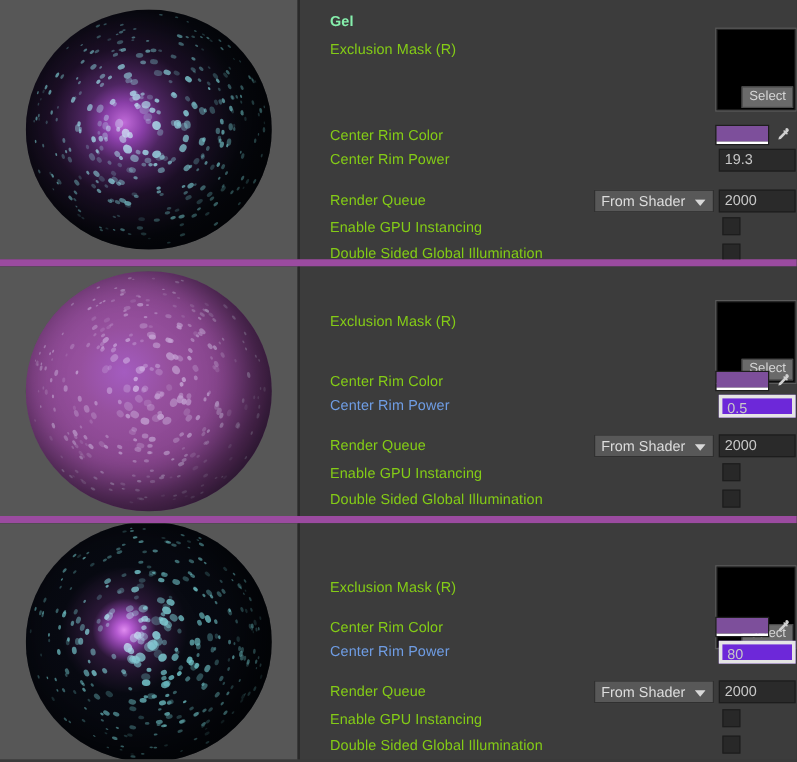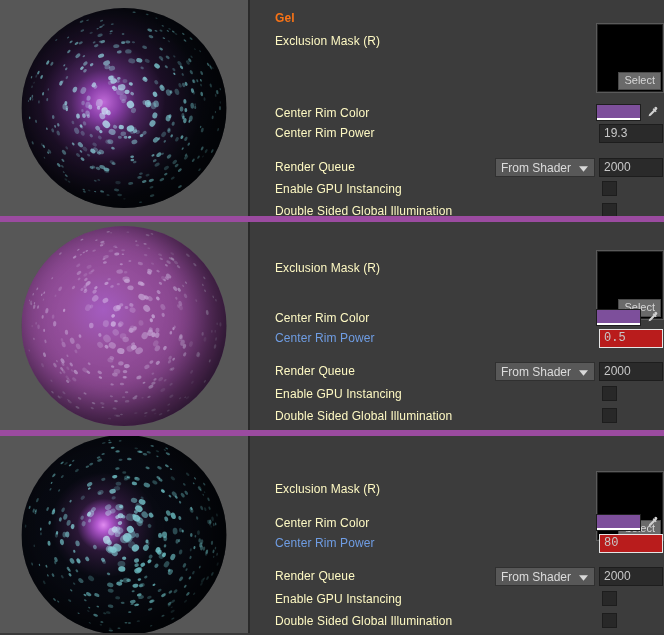--- a/index.html
+++ b/index.html
@@ -65,25 +65,25 @@
     position: absolute; left: 248px; top: 0;
     width: 416px; height: 100%;
     background: #3c3c3c;
     border-left: 2px solid #2a2a2a;
   }
   .row {
     position: absolute; left: 0; width: 414px; height: 20px;
     display: flex; align-items: center;
   }
   .label {
-    font-size: 12px; color: #fef9c3;
+    font-size: 12px; color: #84cc16;
     padding-left: 25px; white-space: nowrap;
     letter-spacing: .1px;
   }
-  .label.header { font-weight: bold; color: #f97316; }
+  .label.header { font-weight: bold; color: #86efac; }
   .label.active { color: #6f9de4; }
 
   
   .texfield {
     position: absolute; right: 1px; top: 24px;
     width: 66px; height: 68px;
     background: #000; border: 1px solid #212121;
     outline: 1px solid #5a5a5a;
     margin-left: 19px;
   }
@@ -113,21 +113,21 @@
   
   .numfield {
     position: absolute; right: 1px;
     width: 64px; height: 19px;
     background: #2a2a2a;
     border: 1px solid #1d1d1d;
     color: #c8c8c8; font-size: 12px;
     line-height: 17px; padding-left: 4px;
     white-space: nowrap; overflow: hidden;
   }
-  .numfield.focus { border: 1px solid #e5e5e5; background: #b91c1c; font-family: Liberation Mono, monospace; }
+  .numfield.focus { border: 3px solid #e5e5e5; background: #6d28d9; }
 
   
   .dropdown {
     position: absolute;
     width: 100px; height: 19px;
     background: #585858; border: 1px solid #303030;
     color: #dcdcdc; font-size: 12px;
     display: flex; align-items: center;
     padding-left: 5px;
   }

